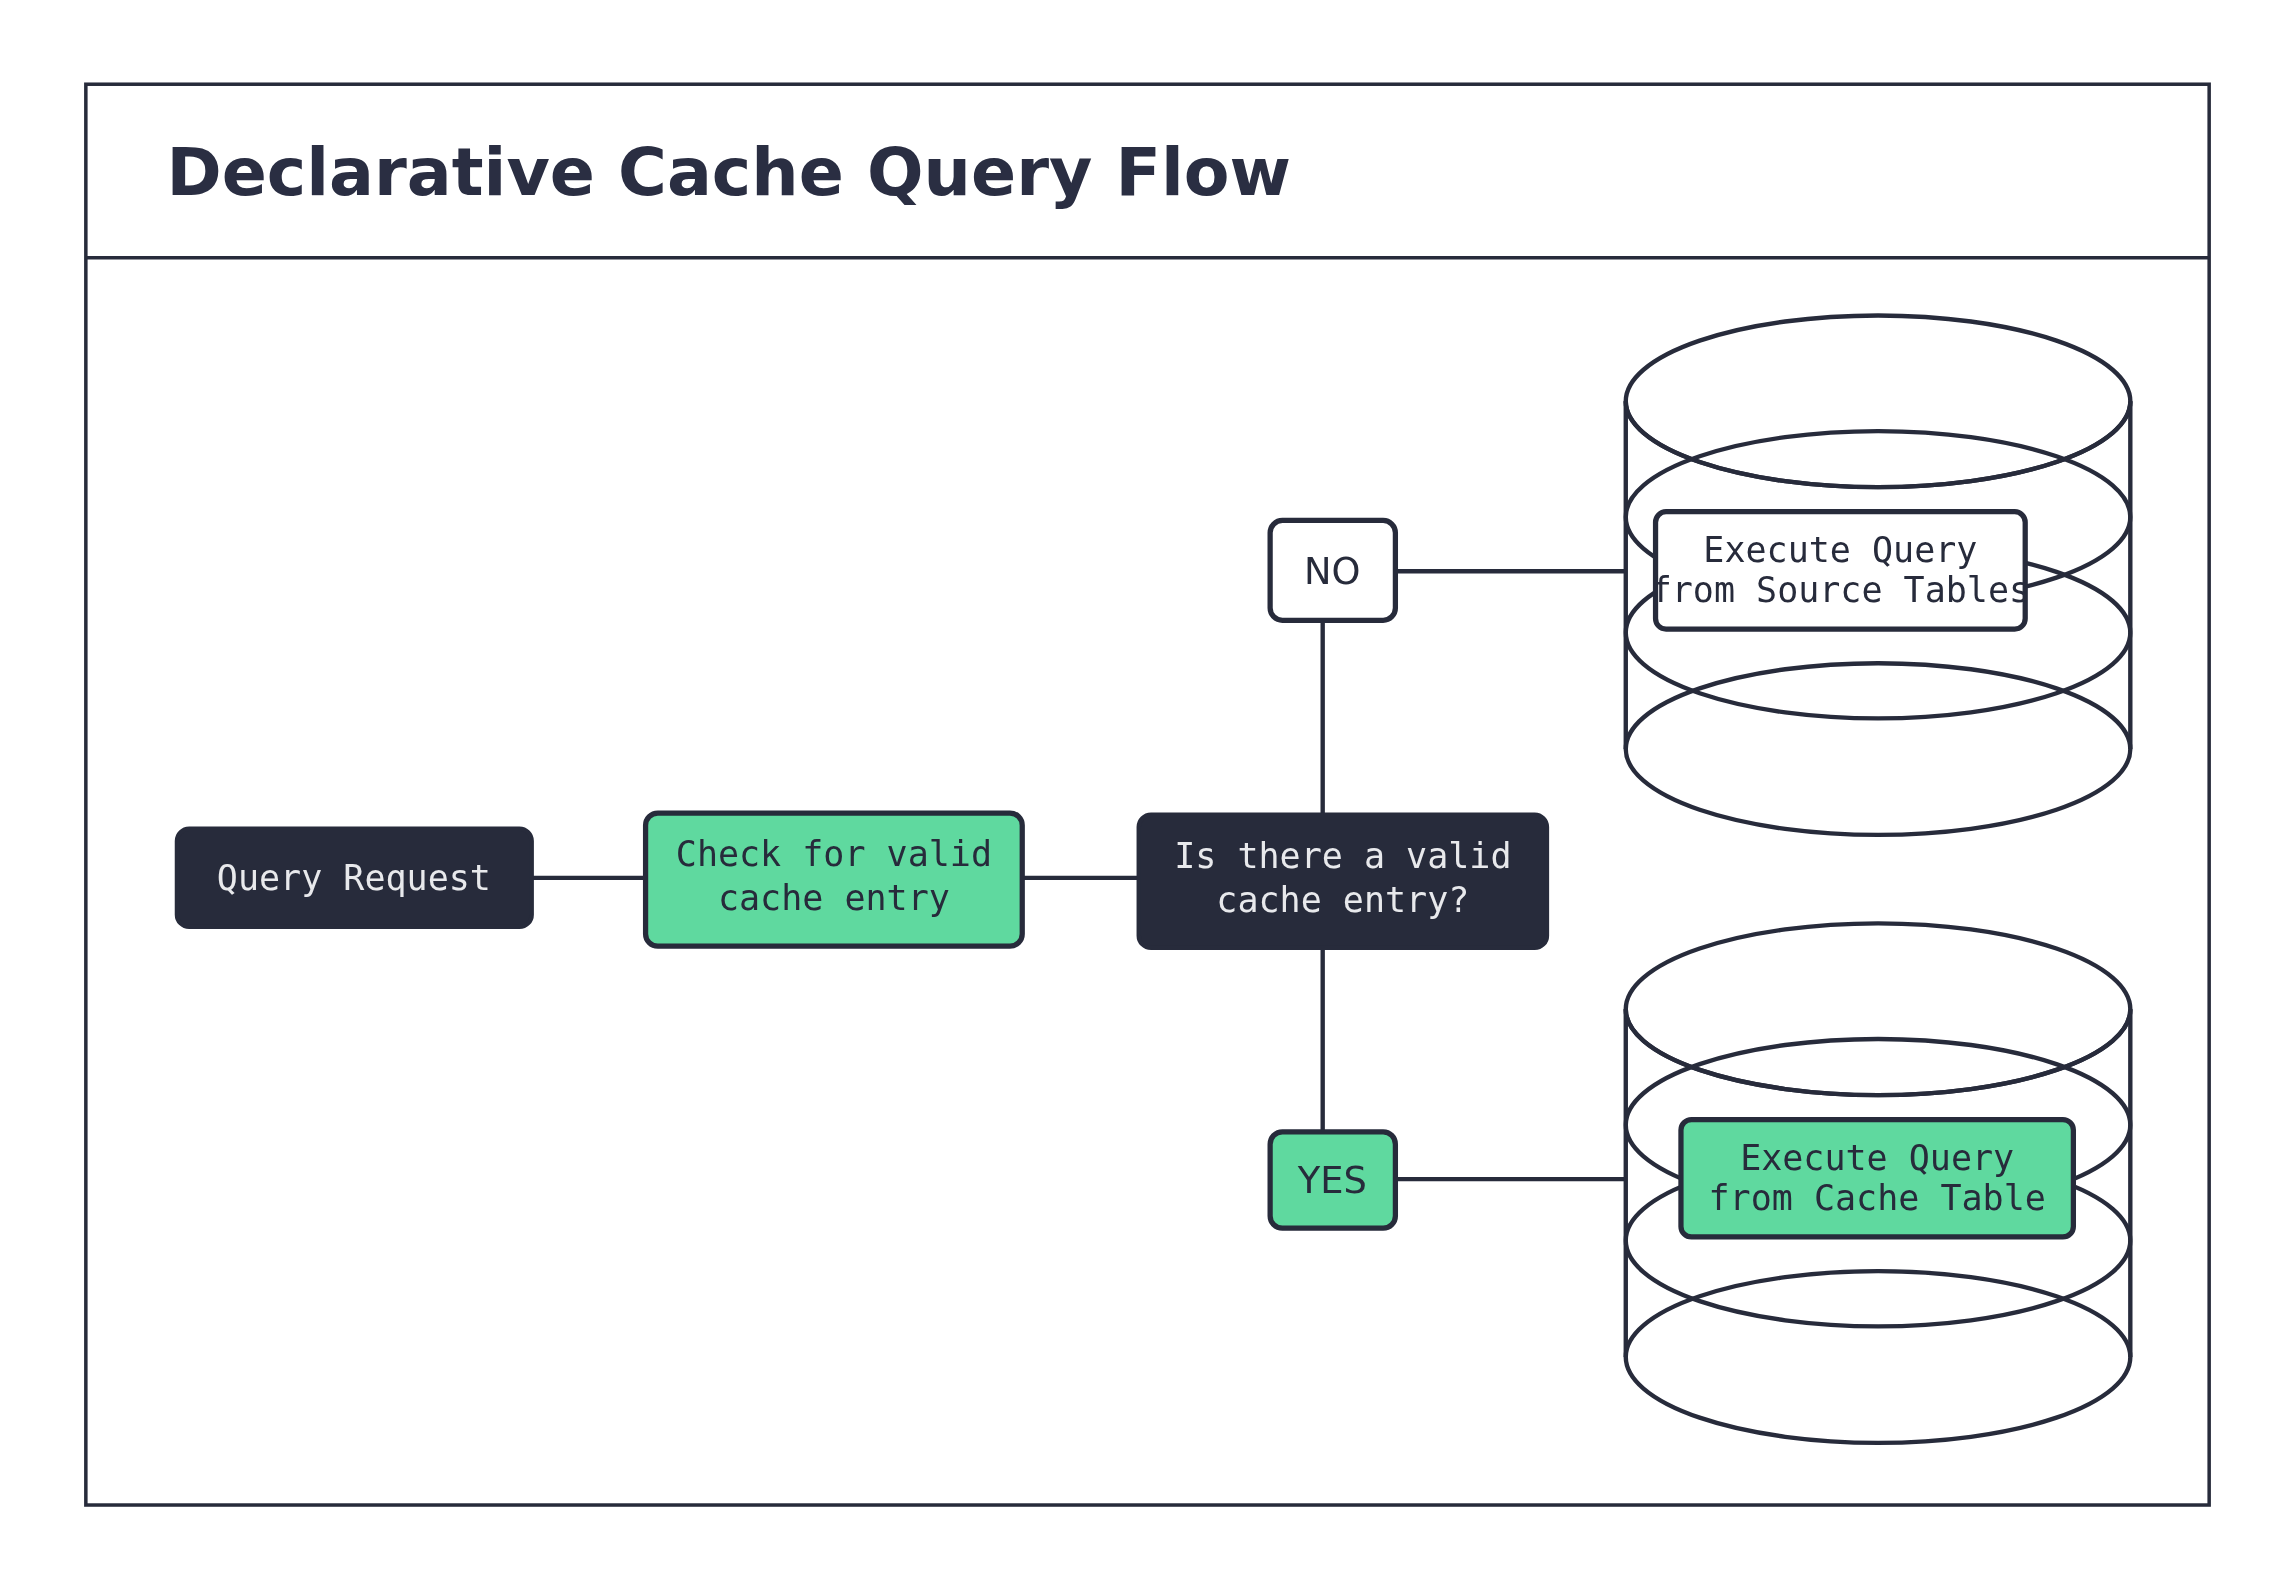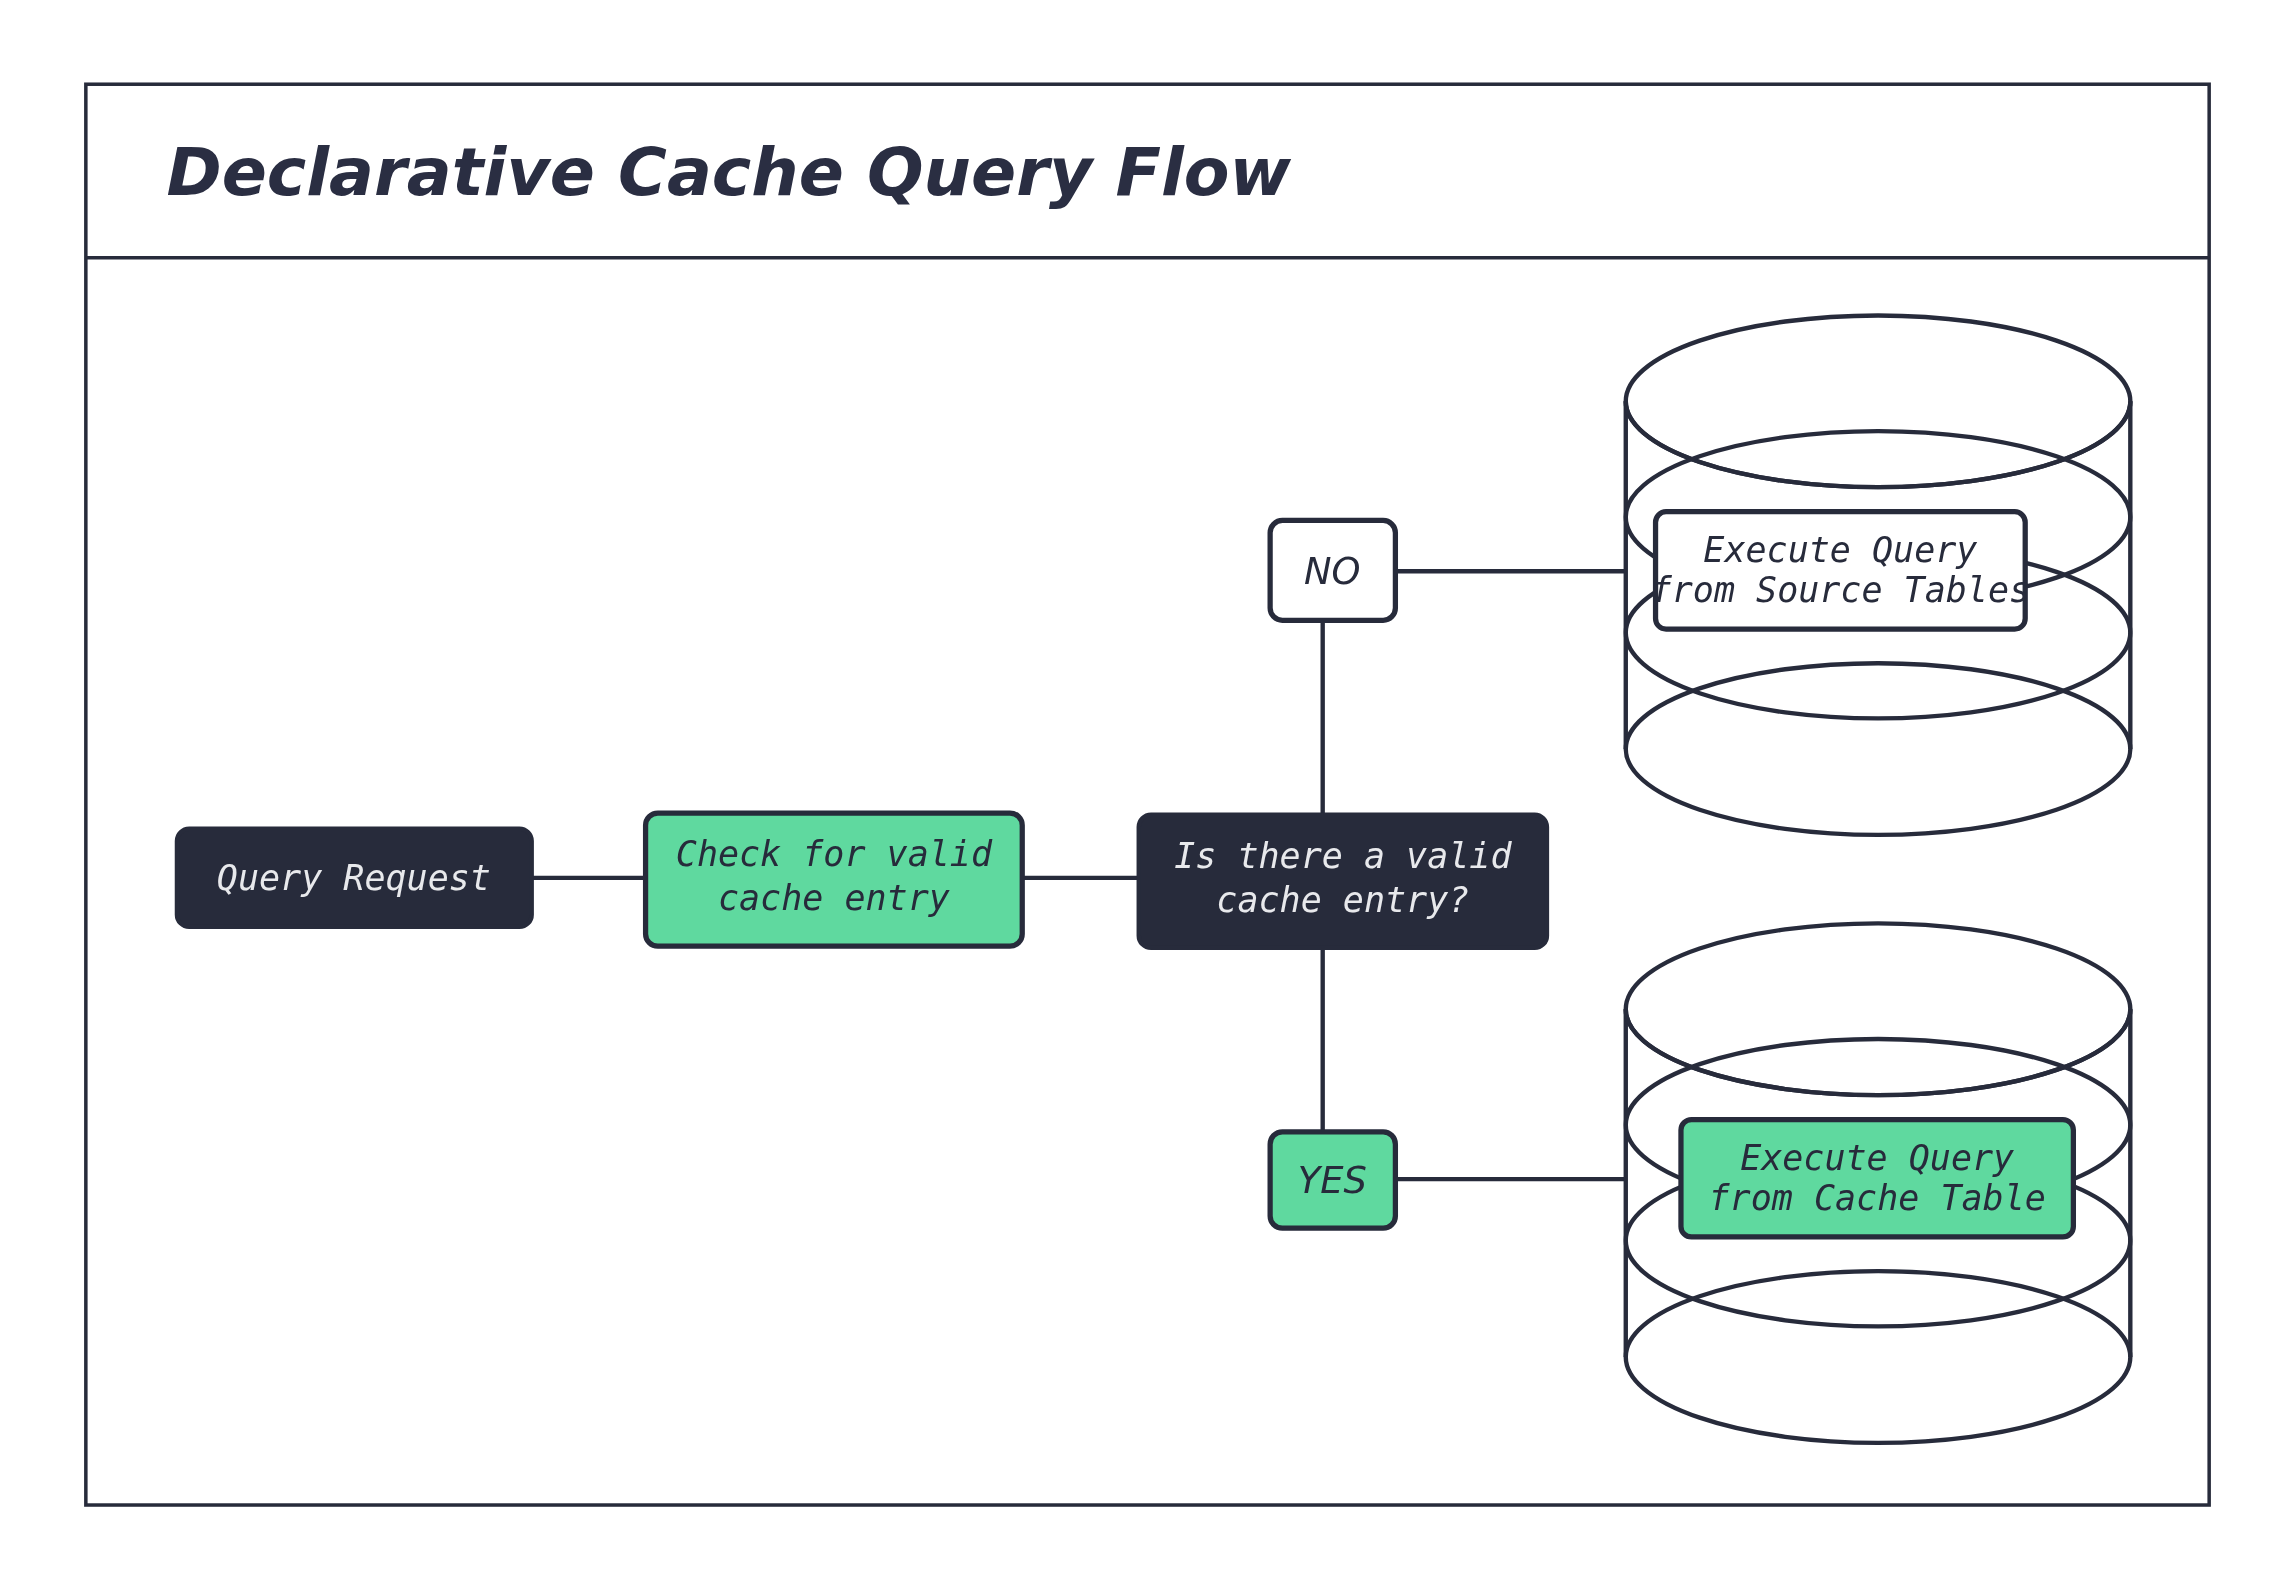--- a/index.html
+++ b/index.html
@@ -11,21 +11,20 @@
     width: 2295px;
     height: 1591px;
     font-family: "Liberation Sans", sans-serif;
     overflow: hidden;
   }
   #diagram-root {
     position: relative;
     width: 2295px;
     height: 1591px;
     background: #ffffff;
-    font-style: italic;
   }
   svg.diagram-svg {
     display: block;
     width: 2295px;
     height: 1591px;
   }
   .frame-rect {
     fill: none;
     stroke: #272B3B;
     stroke-width: 4;

